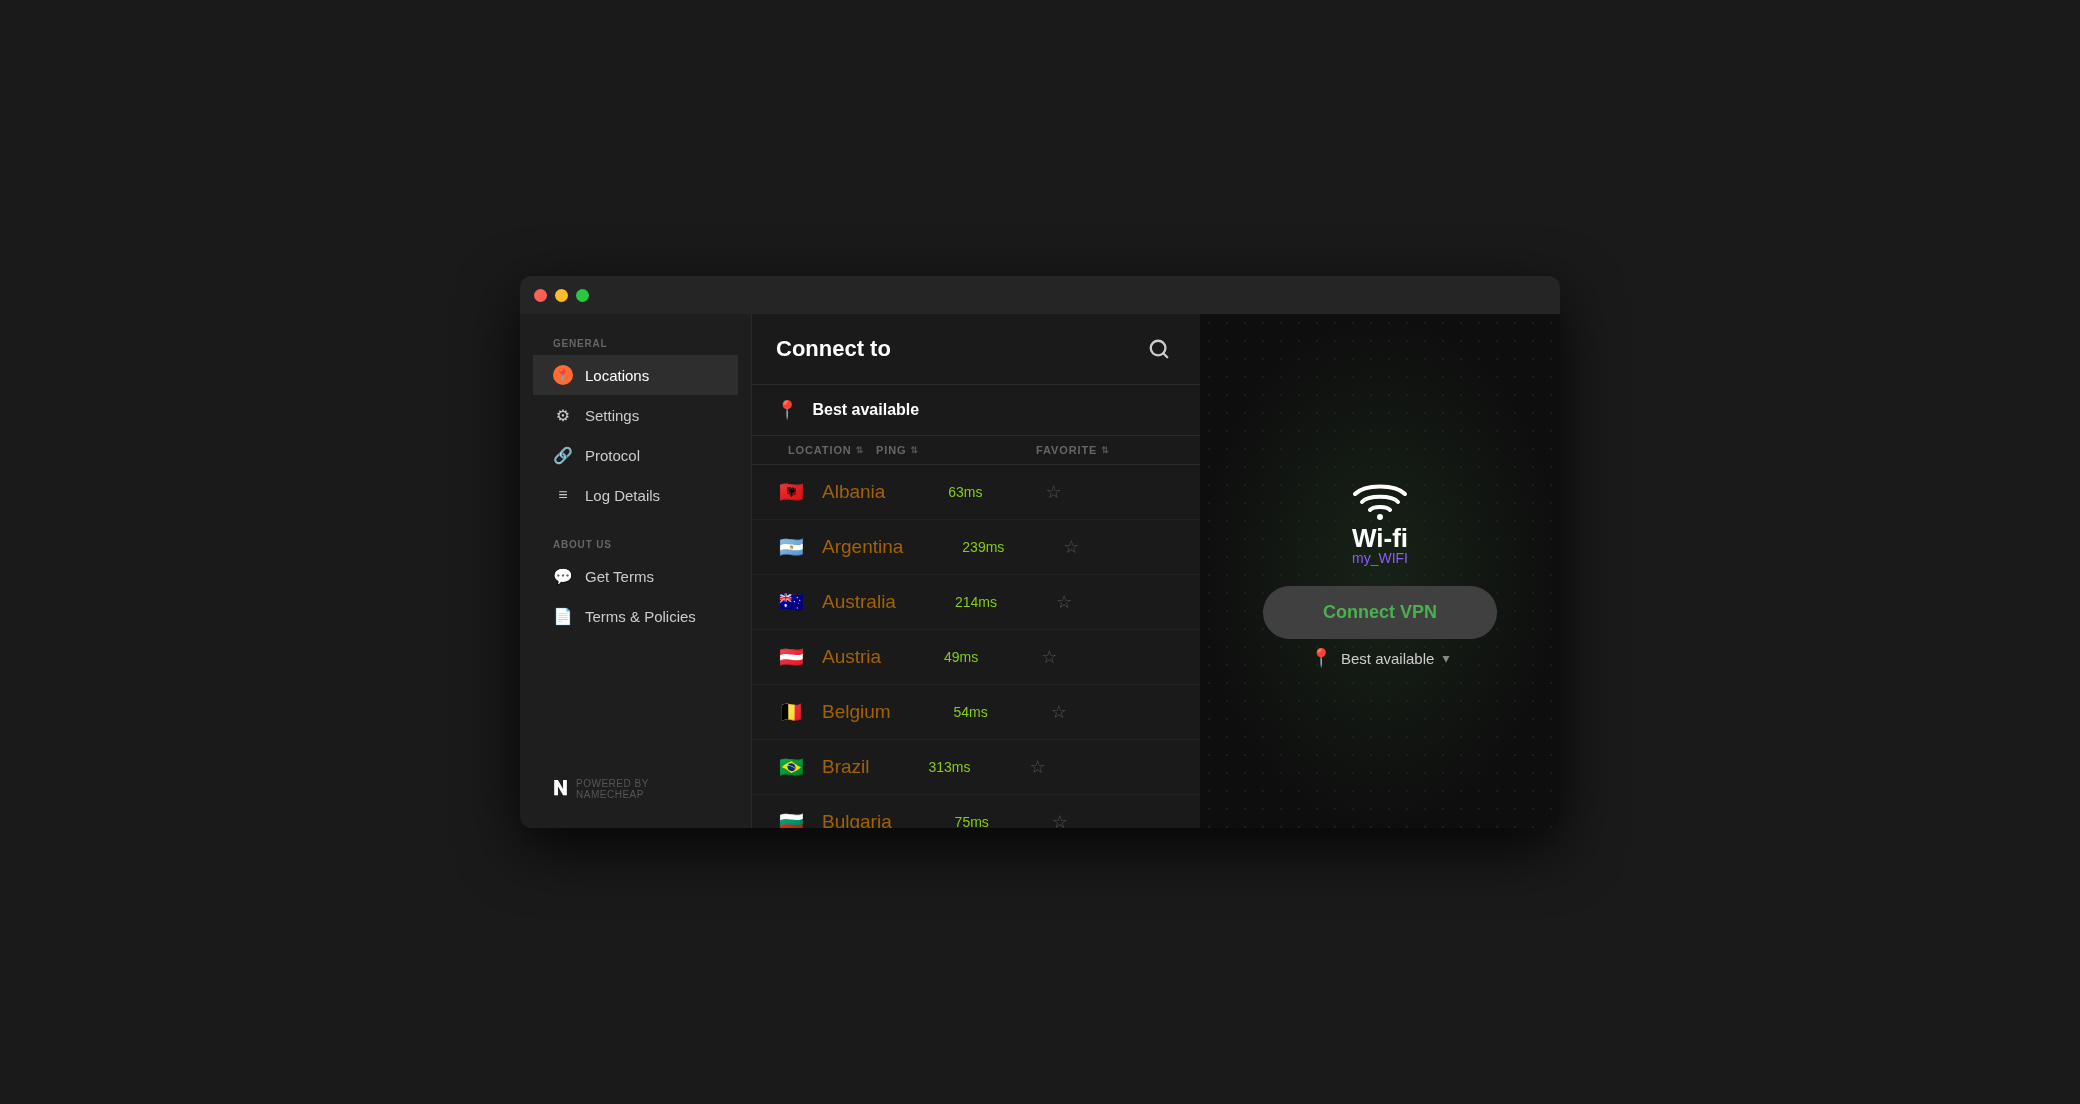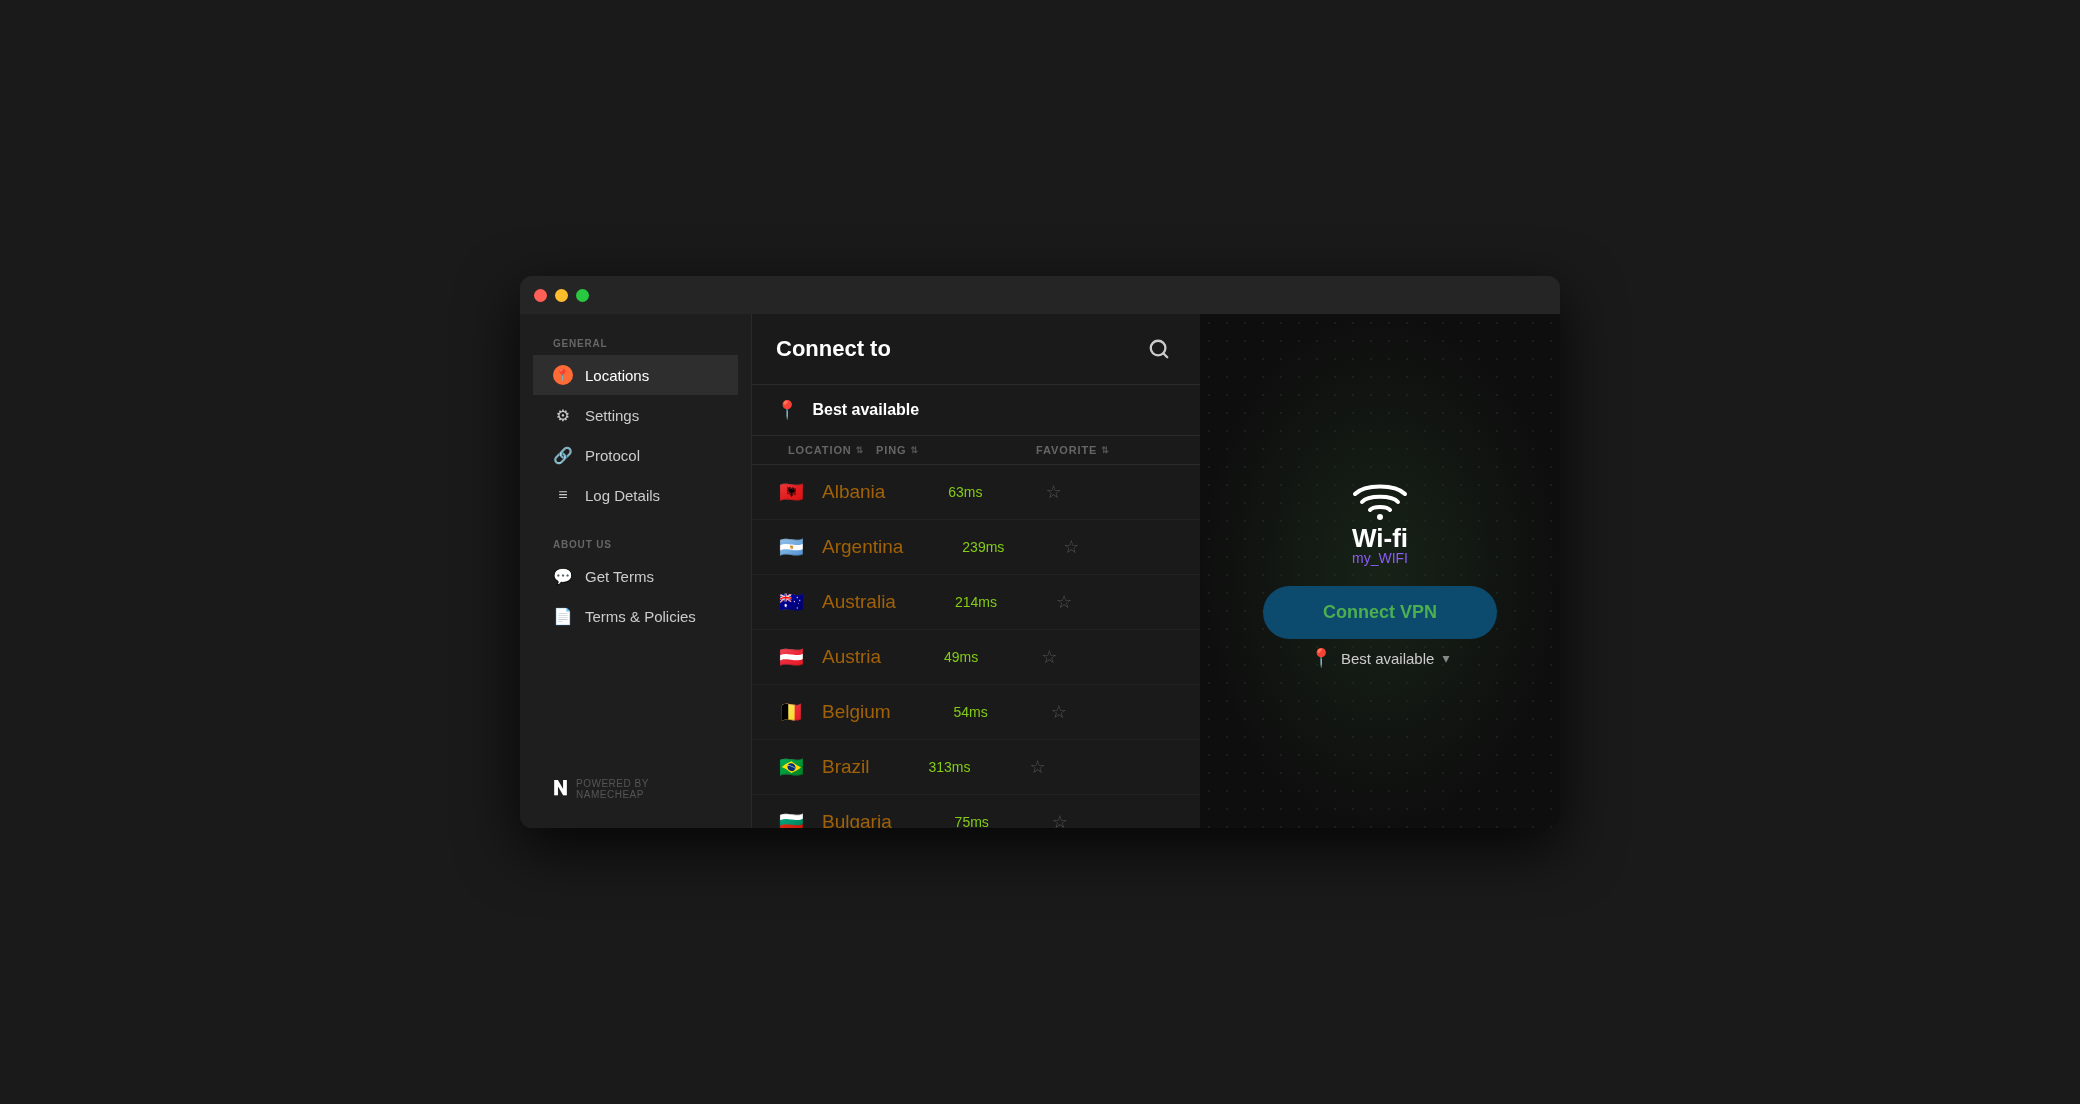--- a/index.html
+++ b/index.html
@@ -278,21 +278,21 @@
       color: #fff;
       text-align: center;
     }
     .network-name {
       font-size: 14px;
       color: #8b5cf6;
       text-align: center;
       margin-top: -4px;
     }
     .connect-btn {
-      background: #0c4a6e;
+      background: #404040;
       border: none;
       border-radius: 30px;
       padding: 16px 60px;
       font-size: 18px;
       font-weight: 700;
       color: #4caf50;
       cursor: pointer;
       margin-top: 20px;
       white-space: nowrap;
     }

